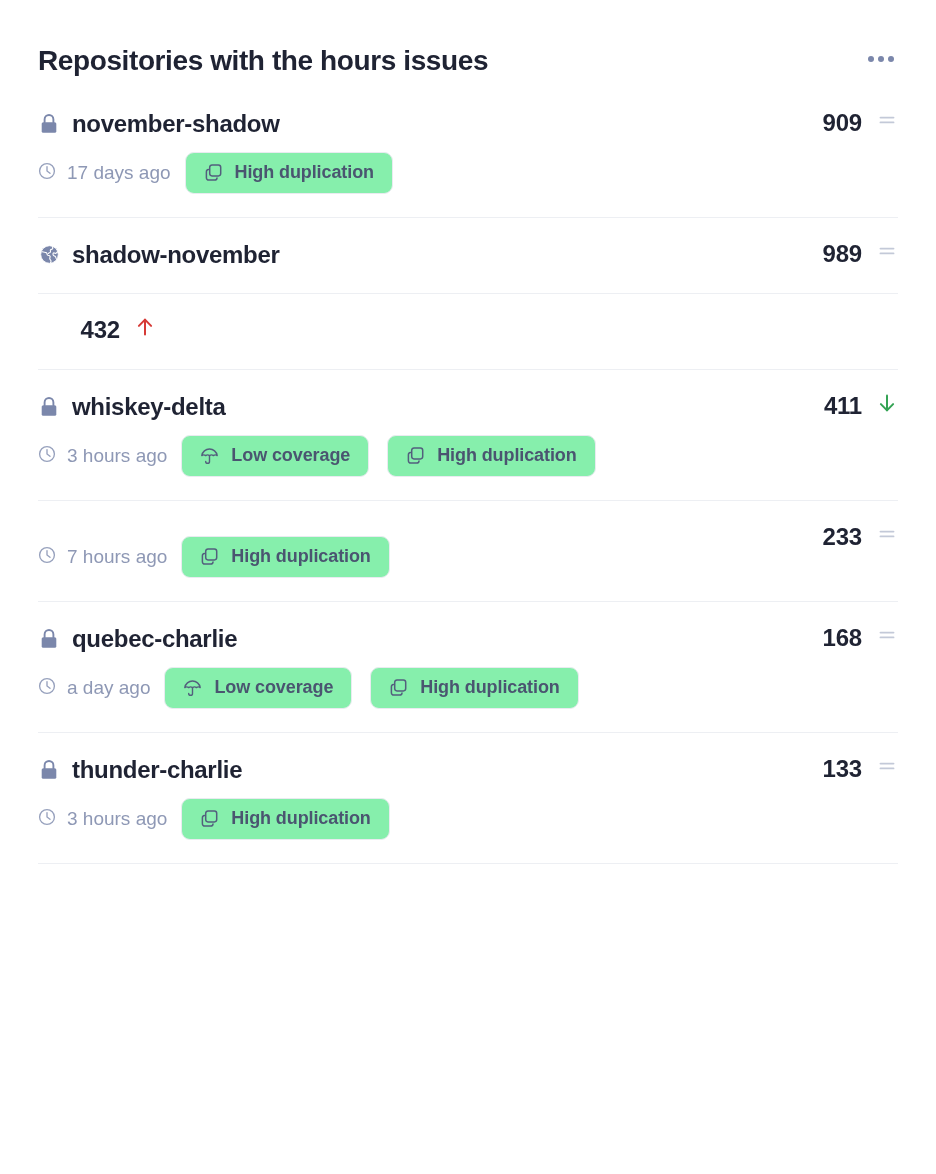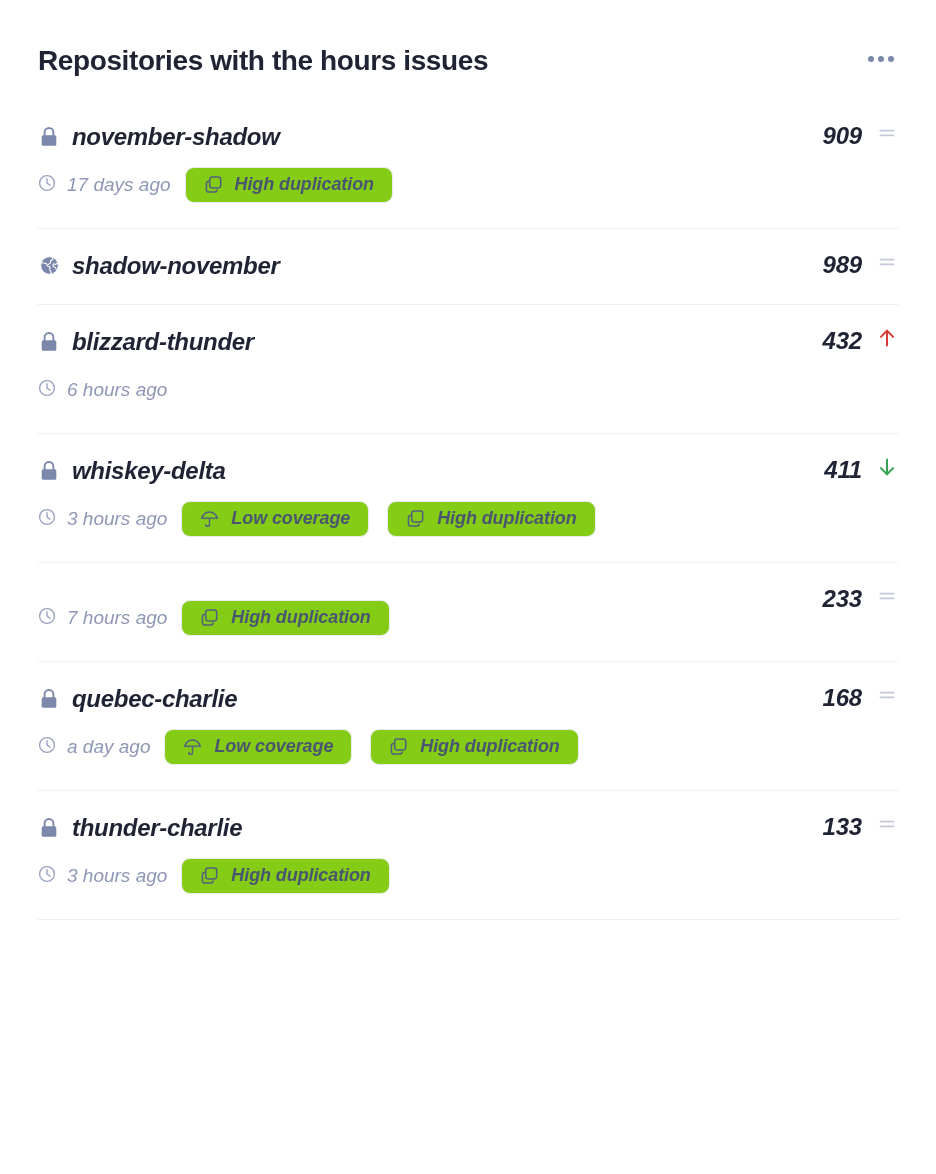--- a/index.html
+++ b/index.html
@@ -54,24 +54,23 @@
   .menu-dots .dot {
     width: 6px;
     height: 6px;
     border-radius: 50%;
     background: #7b87ab;
     display: block;
   }
 
   
   .repo-list {
-    margin-top: 44px;
+    margin-top: 31px;
     list-style: none;
     padding: 0;
-    font-style: italic;
   }
   .repo-row {
     position: relative;
     display: flex;
     align-items: flex-start;
     justify-content: space-between;
     padding: 0 0 23px 0;
     border-bottom: 1px solid #edeff3;
     margin-bottom: 22px;
   }
@@ -138,25 +137,25 @@
 
   .repo-badges {
     display: flex;
     align-items: center;
     gap: 18px;
   }
   .badge {
     display: inline-flex;
     align-items: center;
     gap: 12px;
-    height: 36px;
+    height: 42px;
     padding: 0 18px;
     border: 1px solid #e9ebf0;
     border-radius: 9px;
-    background: #84cc16;
+    background: #86efac;
     box-sizing: border-box;
     cursor: default;
   }
   .badge-icon {
     width: 19px;
     height: 19px;
     flex: 0 0 19px;
     display: flex;
     align-items: center;
     justify-content: center;
@@ -275,42 +274,20 @@
         <div class="repo-right">
           <span class="repo-count">989</span>
           <span class="trend flat">
             <svg width="22" height="22" viewBox="0 0 22 22" aria-hidden="true">
               <path d="M4.5 8.6h13M4.5 13.4h13" fill="none" stroke="currentColor" stroke-width="1.9" stroke-linecap="round"></path>
             </svg>
           </span>
         </div>
       </li>
       <li class="repo-row">
-        <div class="repo-left">
-          <div class="repo-name-line">
-            <span class="repo-visibility-icon">
-              <svg width="20" height="22" viewBox="0 0 20 22" aria-hidden="true">
-                <path d="M5.6 9.3V6.4a4.4 4.4 0 0 1 8.8 0v2.9" fill="none" stroke="currentColor" stroke-width="1.9" stroke-linecap="round"></path>
-                <rect x="2.7" y="9.2" width="14.6" height="10.6" rx="1.6" fill="currentColor"></rect>
-              </svg>
-            </span>
-            <span class="repo-name">blizzard-thunder</span>
-          </div>
-          <div class="repo-meta-line">
-            <div class="repo-time">
-              <span class="clock-icon">
-                <svg width="18" height="18" viewBox="0 0 18 18" aria-hidden="true">
-                  <circle cx="9" cy="9" r="7.4" fill="none" stroke="currentColor" stroke-width="1.35"></circle>
-                  <path d="M9 4.6V9l3 2.3" fill="none" stroke="currentColor" stroke-width="1.35" stroke-linecap="round" stroke-linejoin="round"></path>
-                </svg>
-              </span>
-              <span class="repo-time-text">6 hours ago</span>
-            </div>
-          </div>
-        </div>
         <div class="repo-right">
           <span class="repo-count">432</span>
           <span class="trend up">
             <svg width="22" height="22" viewBox="0 0 22 22" aria-hidden="true">
               <path d="M11 18.4V3.8" fill="none" stroke="currentColor" stroke-width="2" stroke-linecap="round"></path>
               <path d="M4.9 9.9 11 3.6l6.1 6.3" fill="none" stroke="currentColor" stroke-width="2" stroke-linecap="round" stroke-linejoin="round"></path>
             </svg>
           </span>
         </div>
       </li>

